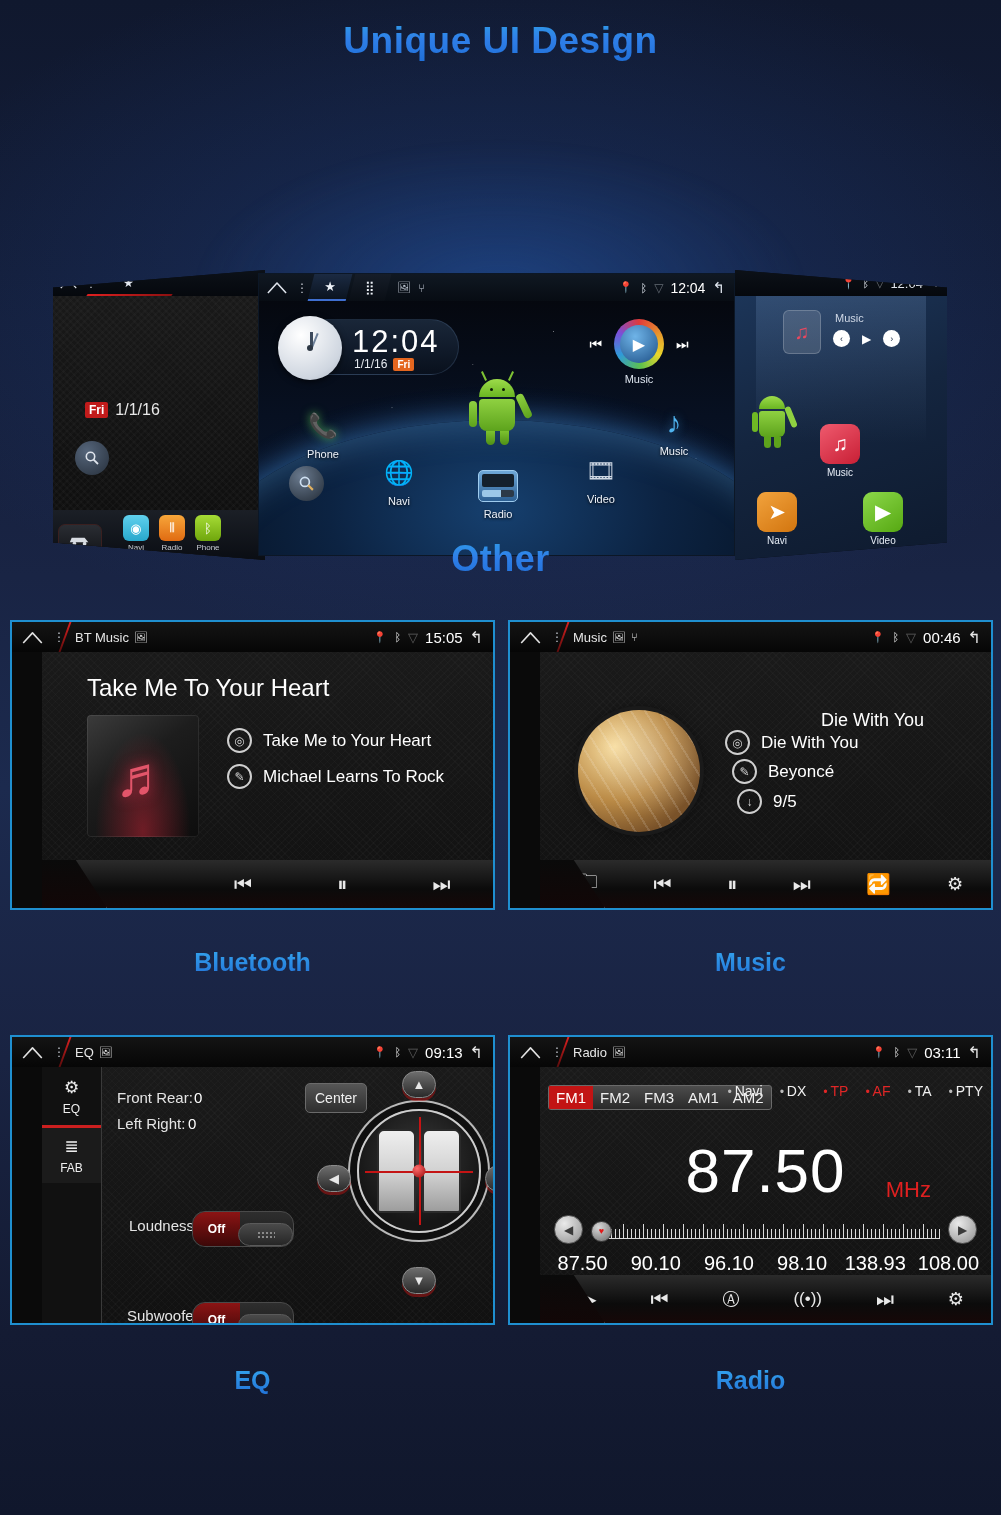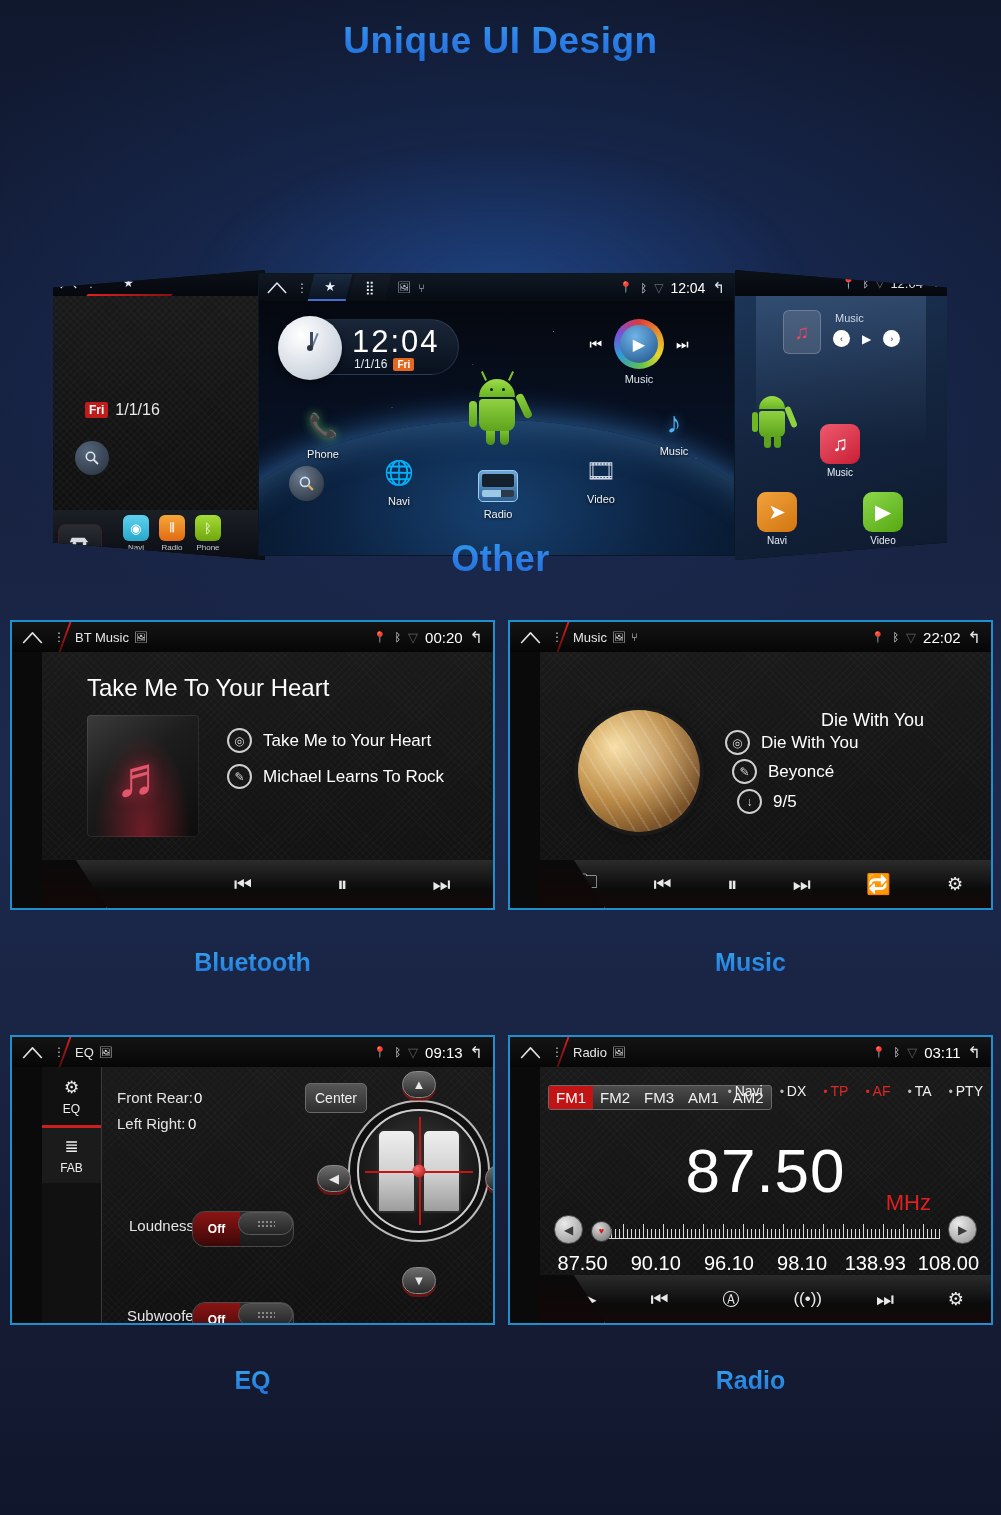--- a/index.html
+++ b/index.html
@@ -290,21 +290,21 @@
   .eq-tab.sel { background:#1b1b1b; border-top:3px solid #cc1f1f; border-radius:0 0 0 0;}
   .eq-label { position:absolute; color:#e4e4e4; font-size:15px;}
   .eq-val { position:absolute; color:#ffffff; font-size:15px;}
   .center-btn {
     position:absolute; left:263px; top:16px; width:62px; height:30px; border-radius:5px;
     background:linear-gradient(180deg,#565656,#2e2e2e); border:1px solid #6a6a6a;
     color:#f0f0f0; font-size:14px; display:flex; align-items:center; justify-content:center;
   }
   .toggle {
     position:absolute; width:102px; height:36px; border-radius:13px;
-    background:linear-gradient(180deg,#2e2e2e,#1a1a1a); border:1px solid #4a4a4a; display:flex; align-items:flex-start;
+    background:linear-gradient(180deg,#2e2e2e,#1a1a1a); border:1px solid #4a4a4a; display:flex; align-items:flex-end;
   }
   .toggle .on-part {
     width:47px; height:100%; border-radius:13px 0 0 13px;
     background:linear-gradient(180deg,#8c1414,#3c0808);
     display:flex; align-items:center; justify-content:center; color:#fff; font-size:12px; font-weight:bold;
   }
   .toggle .knob {
     width:55px; height:23px; border-radius:12px; margin-left:-2px;
     background:linear-gradient(180deg,#4a4a4a,#262626); border:1px solid #5a5a5a;
     display:flex; align-items:center; justify-content:center;
@@ -334,21 +334,21 @@
   .band-box { position:absolute; left:8px; top:18px; display:flex;
     background:linear-gradient(180deg,#4c4c4c,#2a2a2a); border:1px solid #6a6a6a; border-radius:3px; }
   .band { padding:3px 7px; color:#f0f0f0; font-size:15px;}
   .band.on { background:#c21414; color:#fff;}
   .rds { position:absolute; right:8px; top:16px; display:flex; gap:17px; align-items:center;}
   .rds span { color:#f0f0f0; font-size:14px; }
   .rds span.red { color:#e02626; }
   .rds .bullet { color:#bbb; font-size:12px; margin-right:3px;}
   .freq { position:absolute; left:0; right:0; top:68px; text-align:center; color:#fff;
     font-size:62px; font-weight:300; letter-spacing:1px;}
-  .mhz { position:absolute; right:60px; top:123px; color:#e02020; font-size:22px;}
+  .mhz { position:absolute; right:60px; top:110px; color:#e02020; font-size:22px;}
   .ruler-row { position:absolute; left:14px; right:14px; top:148px; display:flex; align-items:center; gap:8px;}
   .circ-btn { width:29px;height:29px;border-radius:50%;
     background:radial-gradient(circle at 35% 28%, #eaeaea, #8f8f8f);
     border:1px solid #5b5b5b; display:flex;align-items:center;justify-content:center; color:#3a3a3a; font-size:12px;}
   .ruler { flex:1; height:18px; position:relative; }
   .ticks { position:absolute; left:12px; right:0; bottom:0; height:16px;
     background-image:
       repeating-linear-gradient(90deg, #dcdcdc 0 1px, transparent 1px 4px);
     background-size:4px 9px; background-repeat:repeat-x; background-position:bottom left;
     border-bottom:1px solid #dcdcdc;}
@@ -583,21 +583,21 @@
     <span class="dots3">⋮</span>
     <span class="slash"></span>
     <span class="title">
       <span>BT Music</span>
       <span style="font-size:11px;">🖼</span>
     </span>
     <span class="rightgrp">
       <span style="font-size:11px;">📍</span>
       <span style="font-size:11px;">ᛒ</span>
       <span style="opacity:.35;">▽</span>
-      <span class="clock">00:20</span>
+      <span class="clock">15:05</span>
       <span style="font-size:16px;">↰</span>
     </span>
   </div>
   <div class="pbody">
     <div class="bt-title">Take Me To Your Heart</div>
     <div class="bt-art">
       <span class="bt-note">♬</span>
     </div>
     <div class="meta-row" style="left:185px; top:76px;">
       <span class="mico">◎</span>
@@ -628,21 +628,21 @@
     <span class="slash"></span>
     <span class="title">
       <span>Music</span>
       <span style="font-size:11px;">🖼</span>
       <span style="font-size:11px;">⑂</span>
     </span>
     <span class="rightgrp">
       <span style="font-size:11px;">📍</span>
       <span style="font-size:11px;">ᛒ</span>
       <span style="opacity:.35;">▽</span>
-      <span class="clock">22:02</span>
+      <span class="clock">00:46</span>
       <span style="font-size:16px;">↰</span>
     </span>
   </div>
   <div class="pbody">
     <div class="mu-art"></div>
     <div class="mu-title">Die With You</div>
     <div class="meta-row" style="left:185px; top:78px;">
       <span class="mico">◎</span>
       <span>Die With You</span>
     </div>

